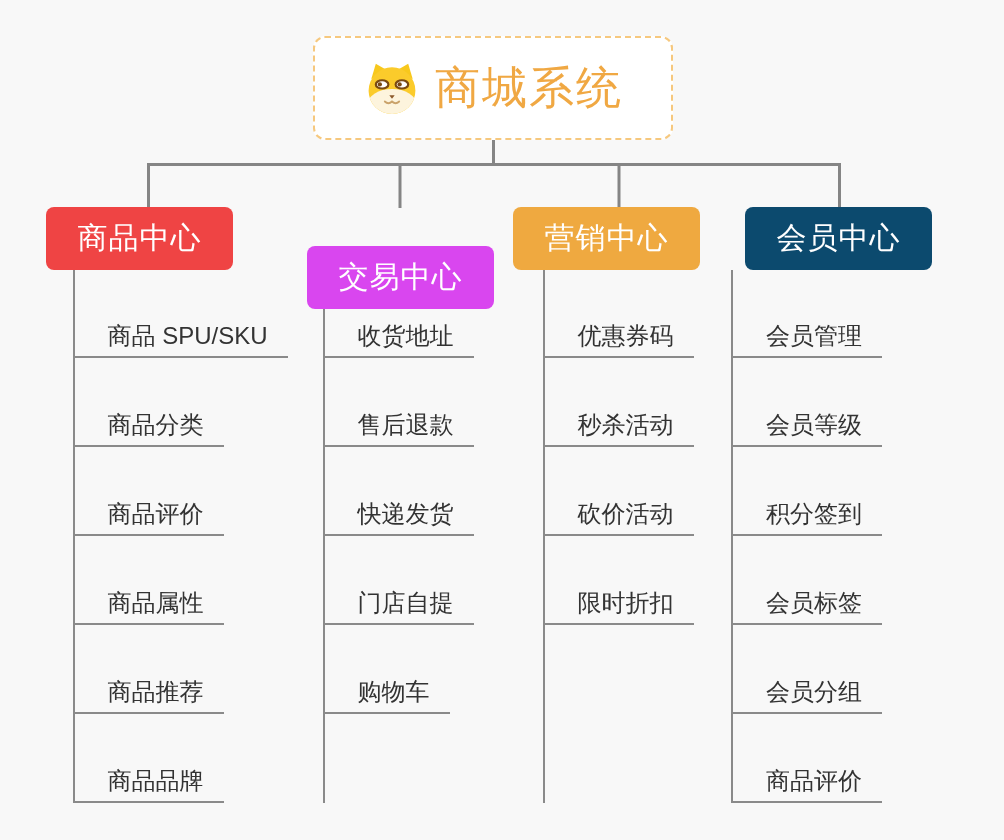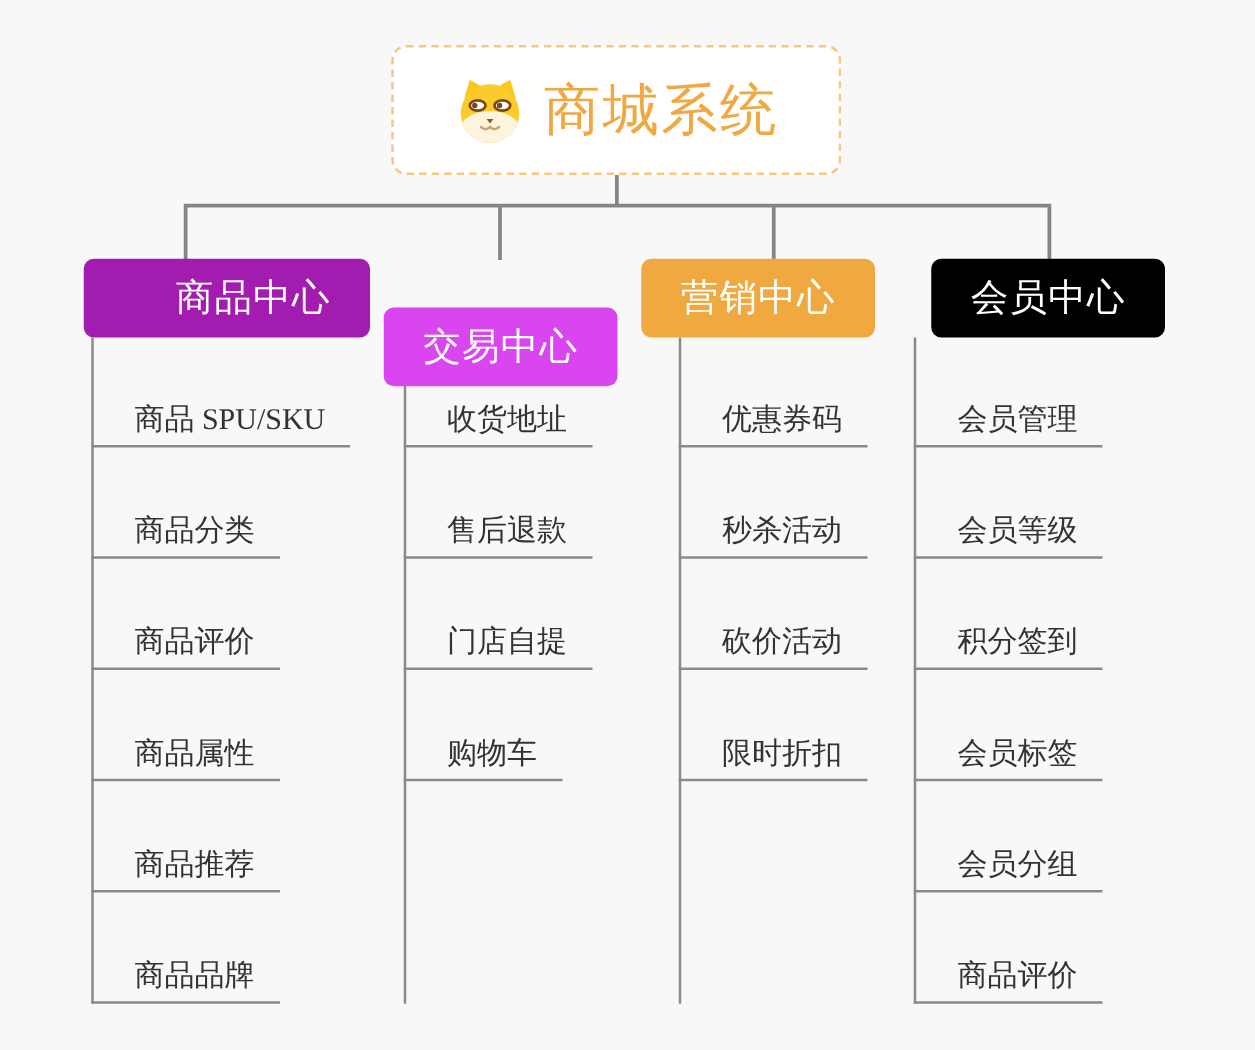--- a/index.html
+++ b/index.html
@@ -24,24 +24,24 @@
   }
   .root-icon{width:58px;height:54px;flex:0 0 auto;}
 
   
   .branch{
     position:absolute;top:207px;width:187px;height:63px;
     border-radius:8px;display:flex;align-items:center;justify-content:center;
     color:#ffffff;font-size:30px;letter-spacing:1px;white-space:nowrap;
     z-index:2;
   }
-  .branch.b0{left:67px;background:#a21caf;padding-left:42px;}
+  .branch.b0{left:46px;background:#ef4444;}
   .branch.b1{left:307px;background:#d946ef;margin-top:39px;}
   .branch.b2{left:513px;background:#efa940;}
-  .branch.b3{left:745px;background:#000000;}
+  .branch.b3{left:745px;background:#0c4a6e;}
 
   
   .column{
     position:absolute;top:270px;display:flex;flex-direction:column;
     align-items:flex-start;z-index:1;
   }
   .column::before{ 
     content:"";position:absolute;left:0;top:0;width:2px;height:533px;
     background:#8a8a8a;
   }
@@ -50,21 +50,21 @@
   .column.c2{left:542.5px;}
   .column.c3{left:731px;}
   .child{
     box-sizing:border-box;height:89px;width:max-content;
     border-bottom:2px solid #8a8a8a;
     display:flex;align-items:flex-end;
     padding:0 20px 5px 35px;
     font-size:24px;line-height:30px;color:#333333;white-space:nowrap;
     cursor:default;
   }
-  .column .child:first-child{height:88px;font-family:Liberation Serif, serif;}
+  .column .child:first-child{height:88px;}
 </style>
 </head>
 <body>
 
 <div class="stage">
 
   <svg class="connectors" width="1004" height="840" viewBox="0 0 1004 840">
     <path d="M493.5 140 V164.5 M148.5 208 V164.5 H839.5 V208 M400 164.5 V208 M619 164.5 V208" fill="none" stroke="#858585" stroke-width="3"></path>
   </svg>
 
@@ -99,20 +99,21 @@
     <div class="child">商品分类</div>
     <div class="child">商品评价</div>
     <div class="child">商品属性</div>
     <div class="child">商品推荐</div>
     <div class="child">商品品牌</div>
   </div>
 
   <div class="column c1">
     <div class="child">收货地址</div>
     <div class="child">售后退款</div>
+    <div class="child">快递发货</div>
     <div class="child">门店自提</div>
     <div class="child">购物车</div>
   </div>
 
   <div class="column c2">
     <div class="child">优惠券码</div>
     <div class="child">秒杀活动</div>
     <div class="child">砍价活动</div>
     <div class="child">限时折扣</div>
   </div>

